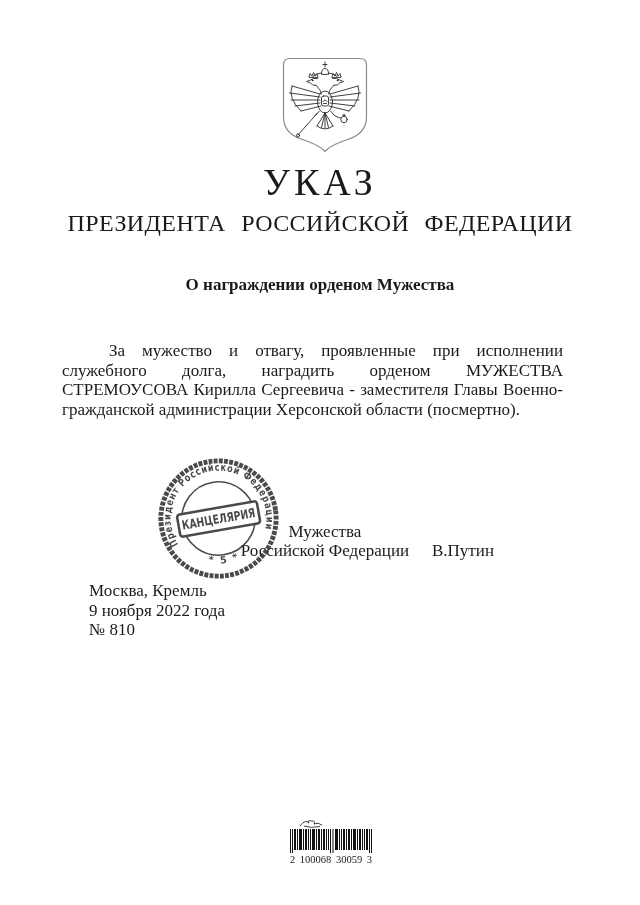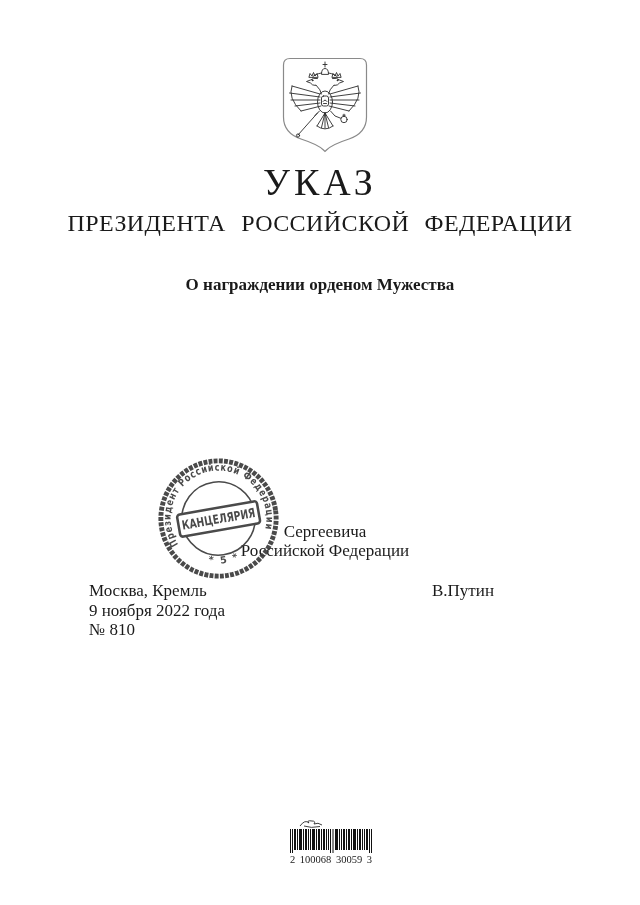--- a/index.html
+++ b/index.html
@@ -36,21 +36,21 @@
   .stamp svg { display:block; width:100%; height:100%; }
   .stamp .ring-txt { font-family:"DejaVu Sans",sans-serif; font-weight:bold; font-size:10.5px; letter-spacing:1px; }
   .stamp .bottom-txt { font-family:"DejaVu Sans",sans-serif; font-weight:bold; font-size:10px; letter-spacing:2px; }
   .stamp .box-txt { font-family:"DejaVu Sans",sans-serif; font-weight:bold; font-size:13px; }
 
   .signature {
     position:absolute; left:233px; top:522px; z-index:1;
     font-size:17px; line-height:19px;
   }
   .sig-left { width:184px; text-align:center; }
-  .sig-name { position:absolute; left:199px; top:19px; white-space:nowrap;margin-top:40px; }
+  .sig-name { position:absolute; left:199px; top:19px; white-space:nowrap; }
 
   .footer-block {
     position:absolute; left:89px; top:581px;
     font-size:17px; line-height:19.5px;
   }
 
   .barcode-wrap { position:absolute; left:290px; top:818px; width:82px; }
   .squiggle { display:block; margin-left:8px; }
   .bars { display:block; }
   .digits {
@@ -104,20 +104,21 @@
     </svg>
   </div>
 
   <div class="doc-title">УКАЗ</div>
   <div class="doc-subtitle">ПРЕЗИДЕНТА РОССИЙСКОЙ ФЕДЕРАЦИИ</div>
 
   <div class="subject">
     <div>О награждении орденом Мужества</div>
   </div>
 
+  <p class="body-text">За мужество и отвагу, проявленные при исполнении служебного долга, наградить орденом МУЖЕСТВА СТРЕМОУСОВА Кирилла Сергеевича - заместителя Главы Военно-гражданской администрации Херсонской области (посмертно).</p>
 
   <div class="stamp">
     <svg viewBox="0 0 130 130">
       <defs>
         <path id="arcTop" d="M 20.6 85.7 A 49 49 0 1 1 109.4 85.7"></path>
         <path id="arcBottom" d="M 40 104 A 47 47 0 0 0 90 104"></path>
       </defs>
       <circle cx="65" cy="65" r="59" fill="none" stroke="#3b3b3b" stroke-width="5" stroke-dasharray="4 1.3"></circle>
       <circle cx="65" cy="65" r="37.5" fill="none" stroke="#3b3b3b" stroke-width="1.6"></circle>
       <text class="ring-txt" fill="#3b3b3b">
@@ -128,21 +129,21 @@
       </text>
       <g transform="rotate(-2 65 65)">
         <rect x="23.5" y="54" width="83" height="23" rx="3" fill="#ffffff" stroke="#3b3b3b" stroke-width="2.6"></rect>
         <text class="box-txt" x="65" y="70" text-anchor="middle" fill="#3b3b3b" textLength="76" lengthAdjust="spacingAndGlyphs">КАНЦЕЛЯРИЯ</text>
       </g>
     </svg>
   </div>
 
   <div class="signature">
     <div class="sig-left">
-      <div>Сергеевича</div>
+      <div>Мужества</div>
       <div>Российской Федерации</div>
     </div>
     <div class="sig-name">В.Путин</div>
   </div>
 
   <div class="footer-block">
     <div>Москва, Кремль</div>
     <div>9 ноября 2022 года</div>
     <div>№ 810</div>
   </div>

